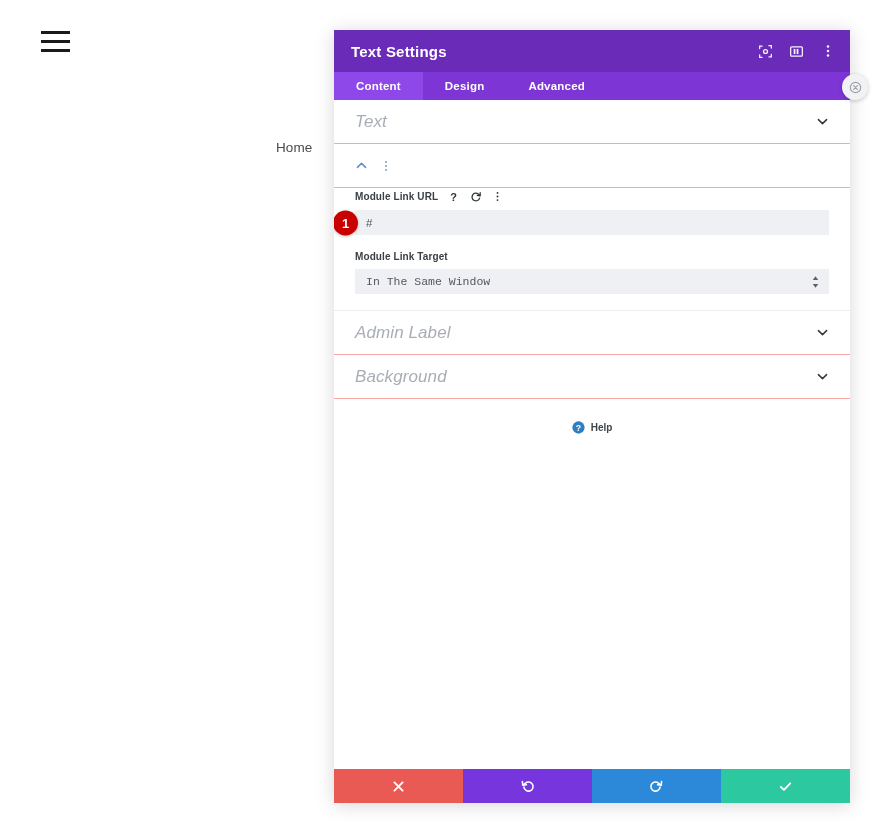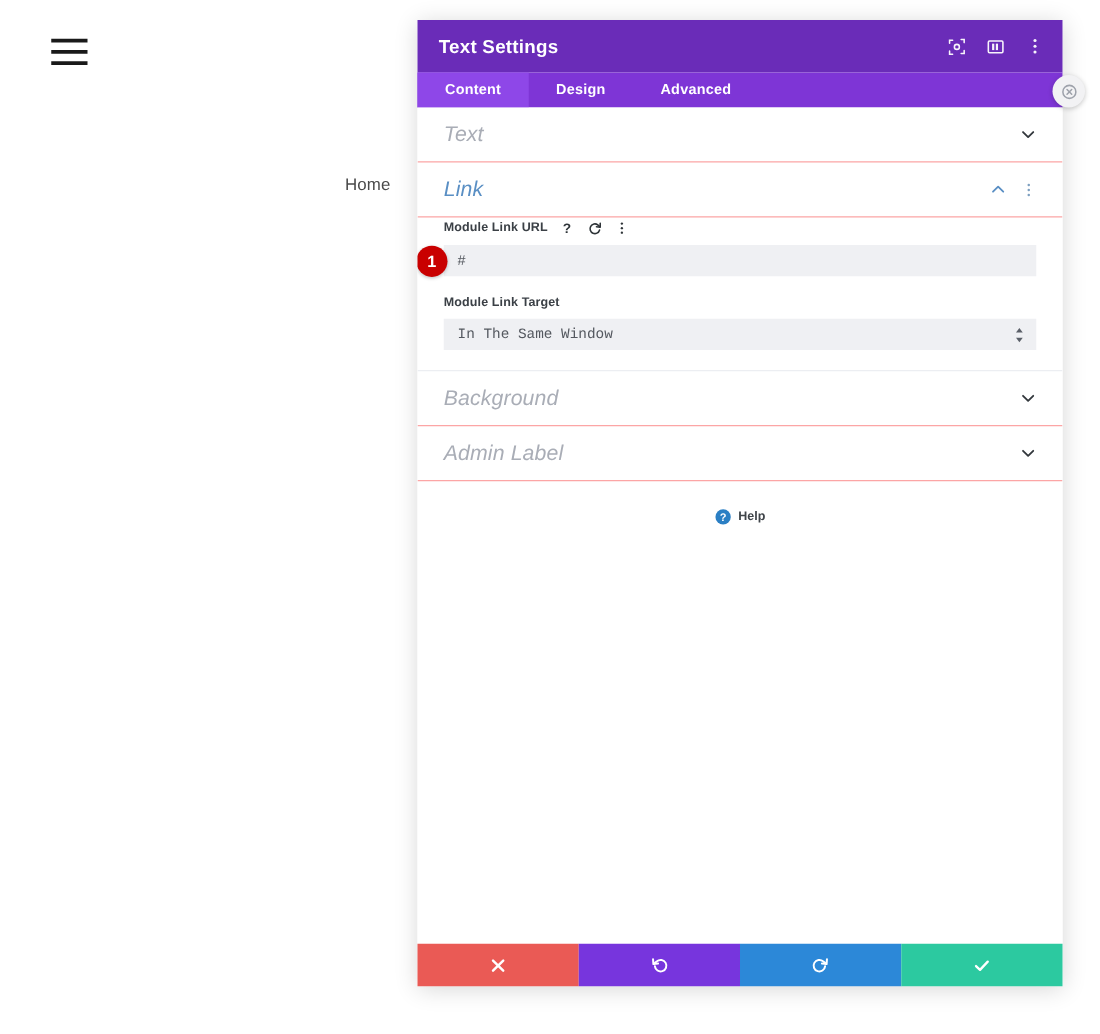--- a/index.html
+++ b/index.html
@@ -48,21 +48,21 @@
     top: 140px;
     font-size: 13.5px;
     color: #4a4a4a;
     letter-spacing: .1px;
   }
 
   
   .modal {
     position: absolute;
     left: 334px;
-    top: 16px;
+    top: 30px;
     width: 516px;
     height: 773px;
     background: #ffffff;
     box-shadow: 0 2px 18px rgba(0,0,0,.16);
     display: flex;
     flex-direction: column;
     overflow: visible;
   }
 
   .modal-header {
@@ -382,21 +382,20 @@
     <div class="section-head">
       <div class="section-title">Text</div>
       <div class="sec-icons">
         <svg class="chev" viewBox="0 0 14 14">
           <path d="M2.6 5 L7 9.3 L11.4 5" fill="none" stroke="#33383d" stroke-width="1.6" stroke-linecap="round" stroke-linejoin="round"></path>
         </svg>
       </div>
     </div>
 
     <div class="section-head open">
-      <div class="section-title">Link</div>
       <div class="sec-icons">
         <svg class="chev" viewBox="0 0 14 14">
           <path d="M2.6 9 L7 4.7 L11.4 9" fill="none" stroke="#5a8fc4" stroke-width="1.6" stroke-linecap="round" stroke-linejoin="round"></path>
         </svg>
         <svg width="12" height="12" viewBox="0 0 14 14">
           <circle cx="7" cy="2.4" r="1.15" fill="#7d9fc0"></circle>
           <circle cx="7" cy="7" r="1.15" fill="#7d9fc0"></circle>
           <circle cx="7" cy="11.6" r="1.15" fill="#7d9fc0"></circle>
         </svg>
       </div>
@@ -445,30 +444,30 @@
           <svg class="select-arrows" width="9" height="13" viewBox="0 0 9 13">
             <path d="M4.5 0.8 L7.2 4.4 L1.8 4.4 Z" fill="#5a5f68"></path>
             <path d="M4.5 12.2 L7.2 8.6 L1.8 8.6 Z" fill="#5a5f68"></path>
           </svg>
         </div>
       </div>
 
     </div>
 
     <div class="section-head">
-      <div class="section-title">Background</div>
+      <div class="section-title">Admin Label</div>
       <div class="sec-icons">
         <svg class="chev" viewBox="0 0 14 14">
           <path d="M2.6 5 L7 9.3 L11.4 5" fill="none" stroke="#33383d" stroke-width="1.6" stroke-linecap="round" stroke-linejoin="round"></path>
         </svg>
       </div>
     </div>
 
     <div class="section-head">
-      <div class="section-title">Admin Label</div>
+      <div class="section-title">Background</div>
       <div class="sec-icons">
         <svg class="chev" viewBox="0 0 14 14">
           <path d="M2.6 5 L7 9.3 L11.4 5" fill="none" stroke="#33383d" stroke-width="1.6" stroke-linecap="round" stroke-linejoin="round"></path>
         </svg>
       </div>
     </div>
 
     <div class="help-row">
       <svg width="13" height="13" viewBox="0 0 14 14">
         <circle cx="7" cy="7" r="6.6" fill="#2b7fc4"></circle>

